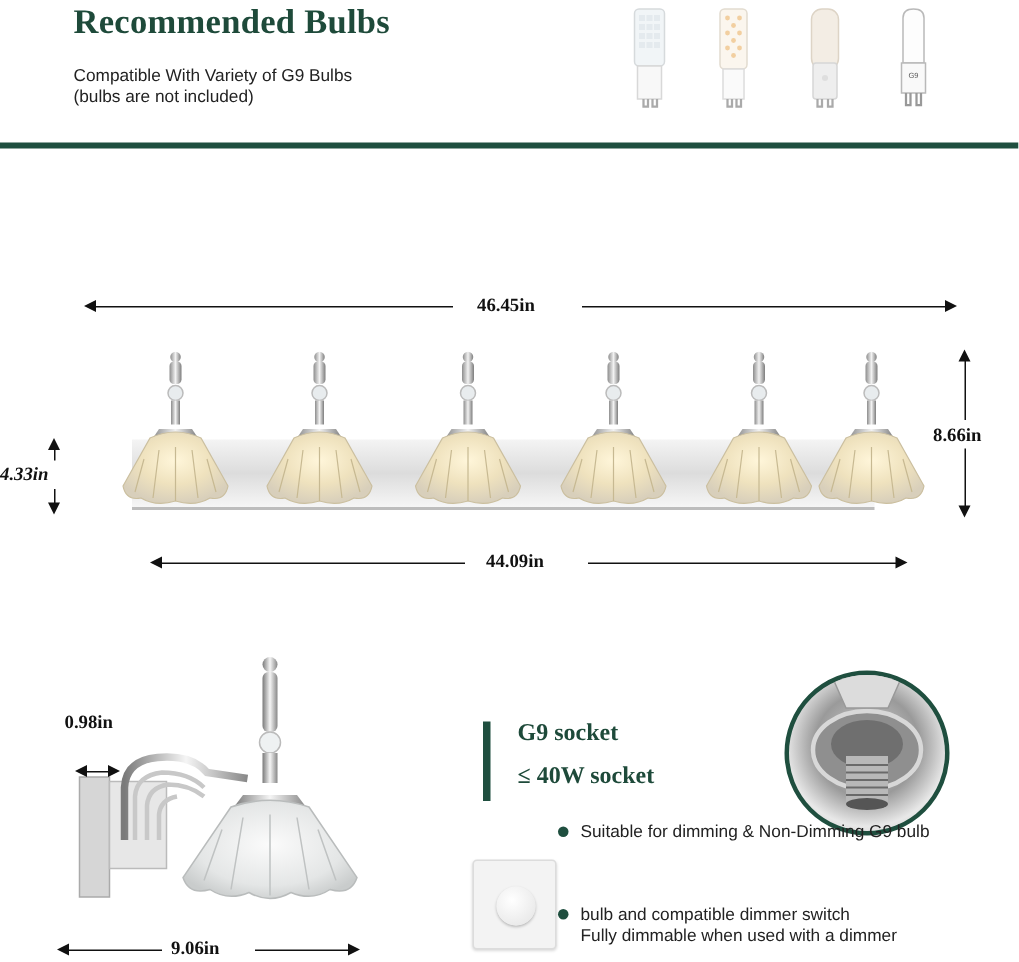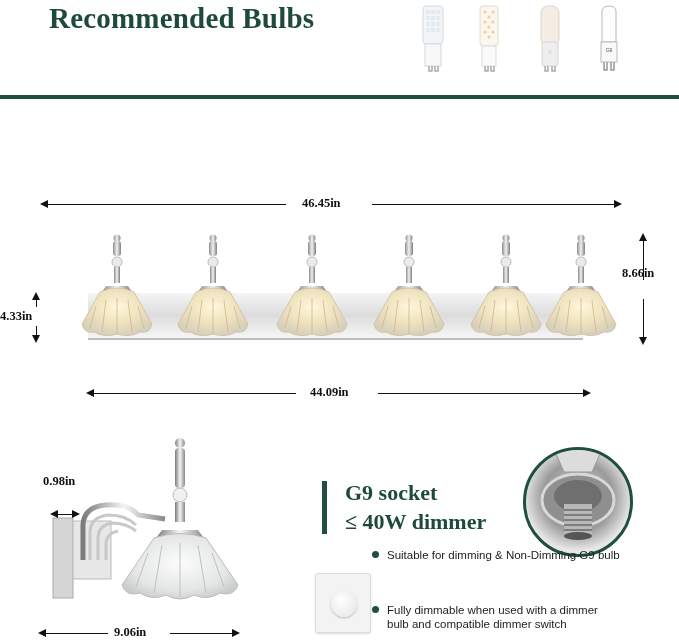--- a/index.html
+++ b/index.html
@@ -1,21 +1,21 @@
 <!DOCTYPE html>
 <html><head>
 <meta charset="utf-8">
 <style>
   * { box-sizing: border-box; margin: 0; padding: 0; }
   html, body { width: 679px; height: 641px; background: #ffffff; overflow: hidden; }
   body { position: relative; font-family: "Liberation Sans", sans-serif; color: #222; }
   .abs { position: absolute; }
 
   
-  .title { left: 49px; top: 2px; font-family: "Liberation Serif", serif; font-weight: bold; font-size: 29px; color: #1e4a3a; letter-spacing: 0.2px; }
+  .title { left: 49px; top: 2px; font-family: "Liberation Serif", serif; font-weight: bold; font-size: 23px; color: #1e4a3a; letter-spacing: 0.2px; }
   .subtitle { left: 49px; top: 44px; font-size: 11.5px; line-height: 14px; color: #222; }
   .divider { left: 0; top: 95px; width: 679px; height: 4px; background: #1f4f3f; }
 
   
   .bulb { top: 2px; width: 30px; height: 72px; }
 
   
   .hline { height: 1.4px; background: #111; }
   .vline { width: 1.4px; background: #111; }
   .dimtext { font-family: "Liberation Serif", serif; font-weight: bold; font-size: 12.5px; color: #111; white-space: nowrap; }
@@ -26,34 +26,36 @@
   .arrow-d { border-left: 4px solid transparent; border-right: 4px solid transparent; border-top: 8px solid #111; }
 
   
   .backplate { left: 88px; top: 293px; width: 495px; height: 47px; background: linear-gradient(180deg,#f4f4f4 0%,#dcdcdc 50%,#f6f6f6 100%); border-bottom: 2px solid #bdbdbd; }
 
   
   .side-fixture { left: 50px; top: 435px; width: 200px; height: 165px; }
 
   
   .accent-bar { left: 322px; top: 481px; width: 5px; height: 53px; background: #1f4f3f; }
-  .spec-line { left: 345px; font-family: "Liberation Serif", serif; font-weight: bold; font-size: 22px; color: #1e4a3a; }
+  .spec-line { left: 345px; font-family: "Liberation Serif", serif; font-weight: bold; font-size: 16px; color: #1e4a3a; }
   .socket-circle { left: 523px; top: 447px; width: 110px; height: 110px; border-radius: 50%; border: 3px solid #1f4f3f; background: radial-gradient(circle at 50% 45%, #d9d9d9 0%, #9a9a9a 45%, #e8e8e8 70%, #bdbdbd 100%); overflow: hidden; }
 
   .dimmer { left: 315px; top: 573px; width: 56px; height: 60px; background: #f3f3f3; border: 1px solid #dcdcdc; border-radius: 3px; box-shadow: 0 1px 2px rgba(0,0,0,0.15); }
   .dimmer-knob { position: absolute; left: 15px; top: 17px; width: 26px; height: 26px; border-radius: 50%; background: radial-gradient(circle at 40% 35%, #ffffff, #e3e3e3); box-shadow: 0 1px 2px rgba(0,0,0,0.25); }
 
   .bullet { left: 387px; font-size: 11.5px; line-height: 14px; color: #222; }
   .bullet-dot { position: absolute; left: -15px; top: 3px; width: 7px; height: 7px; border-radius: 50%; background: #1f4f3f; }
 </style>
 </head>
 <body>
 
 <div class="abs title">Recommended Bulbs</div>
 <div class="abs subtitle">
+  <div>Compatible With Variety of G9 Bulbs</div>
+  <div>(bulbs are not included)</div>
 </div>
 
 <svg class="abs bulb" style="left:418px" viewBox="0 0 30 72">
   <rect x="5" y="4" width="20" height="38" rx="3" fill="#f1f5f7" stroke="#d6dadc"></rect>
   <g fill="#e4eaee">
       <rect x="8" y="8" width="4" height="4"></rect>
       <rect x="13" y="8" width="4" height="4"></rect>
       <rect x="18" y="8" width="4" height="4"></rect>
       <rect x="8" y="14" width="4" height="4"></rect>
       <rect x="13" y="14" width="4" height="4"></rect>
@@ -92,21 +94,21 @@
 </svg>
 <svg class="abs bulb" style="left:594px" viewBox="0 0 30 72">
   <path d="M8 10 Q8 4 15 4 Q22 4 22 10 V40 H8 Z" fill="#fdfdfd" stroke="#b9b9b9"></path>
   <rect x="7" y="40" width="16" height="20" fill="#f9f9f9" stroke="#b9b9b9"></rect>
   <text x="15" y="50" font-size="5" text-anchor="middle" fill="#555" font-family="Liberation Sans, sans-serif">G9</text>
   <path d="M10 60 v8 h3 v-8 M17 60 v8 h3 v-8" stroke="#999" fill="none" stroke-width="1.5"></path>
 </svg>
 
 <div class="abs divider"></div>
 
-<div class="abs" style="left:40px;top:199px;width:582px;height:10px;">
+<div class="abs" style="left:56px;top:199px;width:582px;height:10px;">
   <div class="arrow-l" style="left:0;top:1px"></div>
   <div class="abs hline" style="left:6px;top:4.5px;width:240px"></div>
   <div class="abs dimtext" style="left:262px;top:-3px">46.45in</div>
   <div class="abs hline" style="left:332px;top:4.5px;width:244px"></div>
   <div class="arrow-r" style="left:574px;top:1px"></div>
 </div>
 
 <div class="abs backplate"></div>
 <svg class="abs" style="left:60px;top:228px;width:580px;height:118px" viewBox="0 0 580 118">
   <defs>
@@ -173,37 +175,37 @@
     <circle cx="57" cy="10" r="3.5" fill="url(#chrome)"></circle>
       <rect x="53" y="13" width="8" height="15" rx="3" fill="url(#chrome)"></rect>
     <circle cx="57" cy="34" r="5" fill="#e8ecee" stroke="#bbb"></circle>
       <rect x="54" y="39" width="6" height="16" fill="url(#chrome)"></rect>
     <path d="M46 58 L68 58 L72 64 L42 64 Z" fill="url(#chrome)"></path>
     <path d="M40 64 Q57 56 74 64 L92 96 Q90 106 80 104 Q70 110 57 106 Q44 110 34 104 Q24 106 22 96 Z" fill="url(#glass)" stroke="#cbbf9f" stroke-width="0.8"></path>
     <path d="M36 78 L30 100 M46 72 L42 104 M57 70 L57 106 M68 72 L72 104 M78 78 L84 100" stroke="#c7b992" stroke-width="0.8" fill="none"></path>
   </g>
 </svg>
 
-<div class="abs" style="left:0;top:292px;width:50px;height:52px;">
+<div class="abs" style="left:0;top:292px;width:50px;height:52px;font-style:italic;">
   <div class="arrow-u" style="left:32px;top:0"></div>
   <div class="abs vline" style="left:35.5px;top:6px;height:9px"></div>
   <div class="abs dimtext" style="left:0;top:17px">4.33in</div>
   <div class="abs vline" style="left:35.5px;top:34px;height:10px"></div>
   <div class="arrow-d" style="left:32px;top:43px"></div>
 </div>
 
 <div class="abs" style="left:622px;top:233px;width:57px;height:112px;">
   <div class="arrow-u" style="left:17px;top:0"></div>
   <div class="abs vline" style="left:20.5px;top:6px;height:41px"></div>
-  <div class="abs dimtext" style="left:0;top:33px">8.66in</div>
+  <div class="abs dimtext" style="left:0;top:50px">8.66in</div>
   <div class="abs vline" style="left:20.5px;top:66px;height:40px"></div>
   <div class="arrow-d" style="left:17px;top:104px"></div>
 </div>
 
-<div class="abs" style="left:86px;top:370px;width:505px;height:10px;margin-top:18px;">
+<div class="abs" style="left:100px;top:370px;width:505px;height:10px;">
   <div class="arrow-l" style="left:0;top:1px"></div>
   <div class="abs hline" style="left:6px;top:4.5px;width:204px"></div>
   <div class="abs dimtext" style="left:224px;top:-3px">44.09in</div>
   <div class="abs hline" style="left:292px;top:4.5px;width:207px"></div>
   <div class="arrow-r" style="left:497px;top:1px"></div>
 </div>
 
 <svg class="abs side-fixture" viewBox="0 0 200 165">
   <defs>
     <linearGradient id="chrome2" x1="0" x2="1">
@@ -242,21 +244,21 @@
 <div class="abs" style="left:38px;top:628px;width:202px;height:13px;">
   <div class="arrow-l" style="left:0;top:1px"></div>
   <div class="abs hline" style="left:6px;top:4.5px;width:64px"></div>
   <div class="abs dimtext" style="left:76px;top:-3px">9.06in</div>
   <div class="abs hline" style="left:132px;top:4.5px;width:64px"></div>
   <div class="arrow-r" style="left:194px;top:1px"></div>
 </div>
 
 <div class="abs accent-bar"></div>
 <div class="abs spec-line" style="top:480px">G9 socket</div>
-<div class="abs spec-line" style="top:509px">≤ 40W dimmer</div>
+<div class="abs spec-line" style="top:509px">≤ 40W socket</div>
 
 <div class="abs socket-circle">
   <svg width="104" height="104" viewBox="0 0 104 104">
     <ellipse cx="52" cy="50" rx="36" ry="26" fill="#8f8f8f" stroke="#d8d8d8" stroke-width="3"></ellipse>
     <ellipse cx="52" cy="46" rx="24" ry="16" fill="#6f6f6f"></ellipse>
     <rect x="38" y="54" width="28" height="32" fill="#b8b8b8"></rect>
     <g stroke="#6a6a6a" stroke-width="1.4">
       <line x1="38" y1="60" x2="66" y2="60"></line>
         <line x1="38" y1="65" x2="66" y2="65"></line>
         <line x1="38" y1="70" x2="66" y2="70"></line>
@@ -271,15 +273,15 @@
 <div class="abs dimmer">
   <div class="dimmer-knob"></div>
 </div>
 
 <div class="abs bullet" style="top:548px">
   <span class="bullet-dot"></span>
   <div>Suitable for dimming &amp; Non-Dimming G9 bulb</div>
 </div>
 <div class="abs bullet" style="top:603px">
   <span class="bullet-dot"></span>
+  <div>bulb and compatible dimmer switch</div>
   <div>Fully dimmable when used with a dimmer</div>
-  <div>bulb and compatible dimmer switch</div>
 </div>
 
 </body></html>

